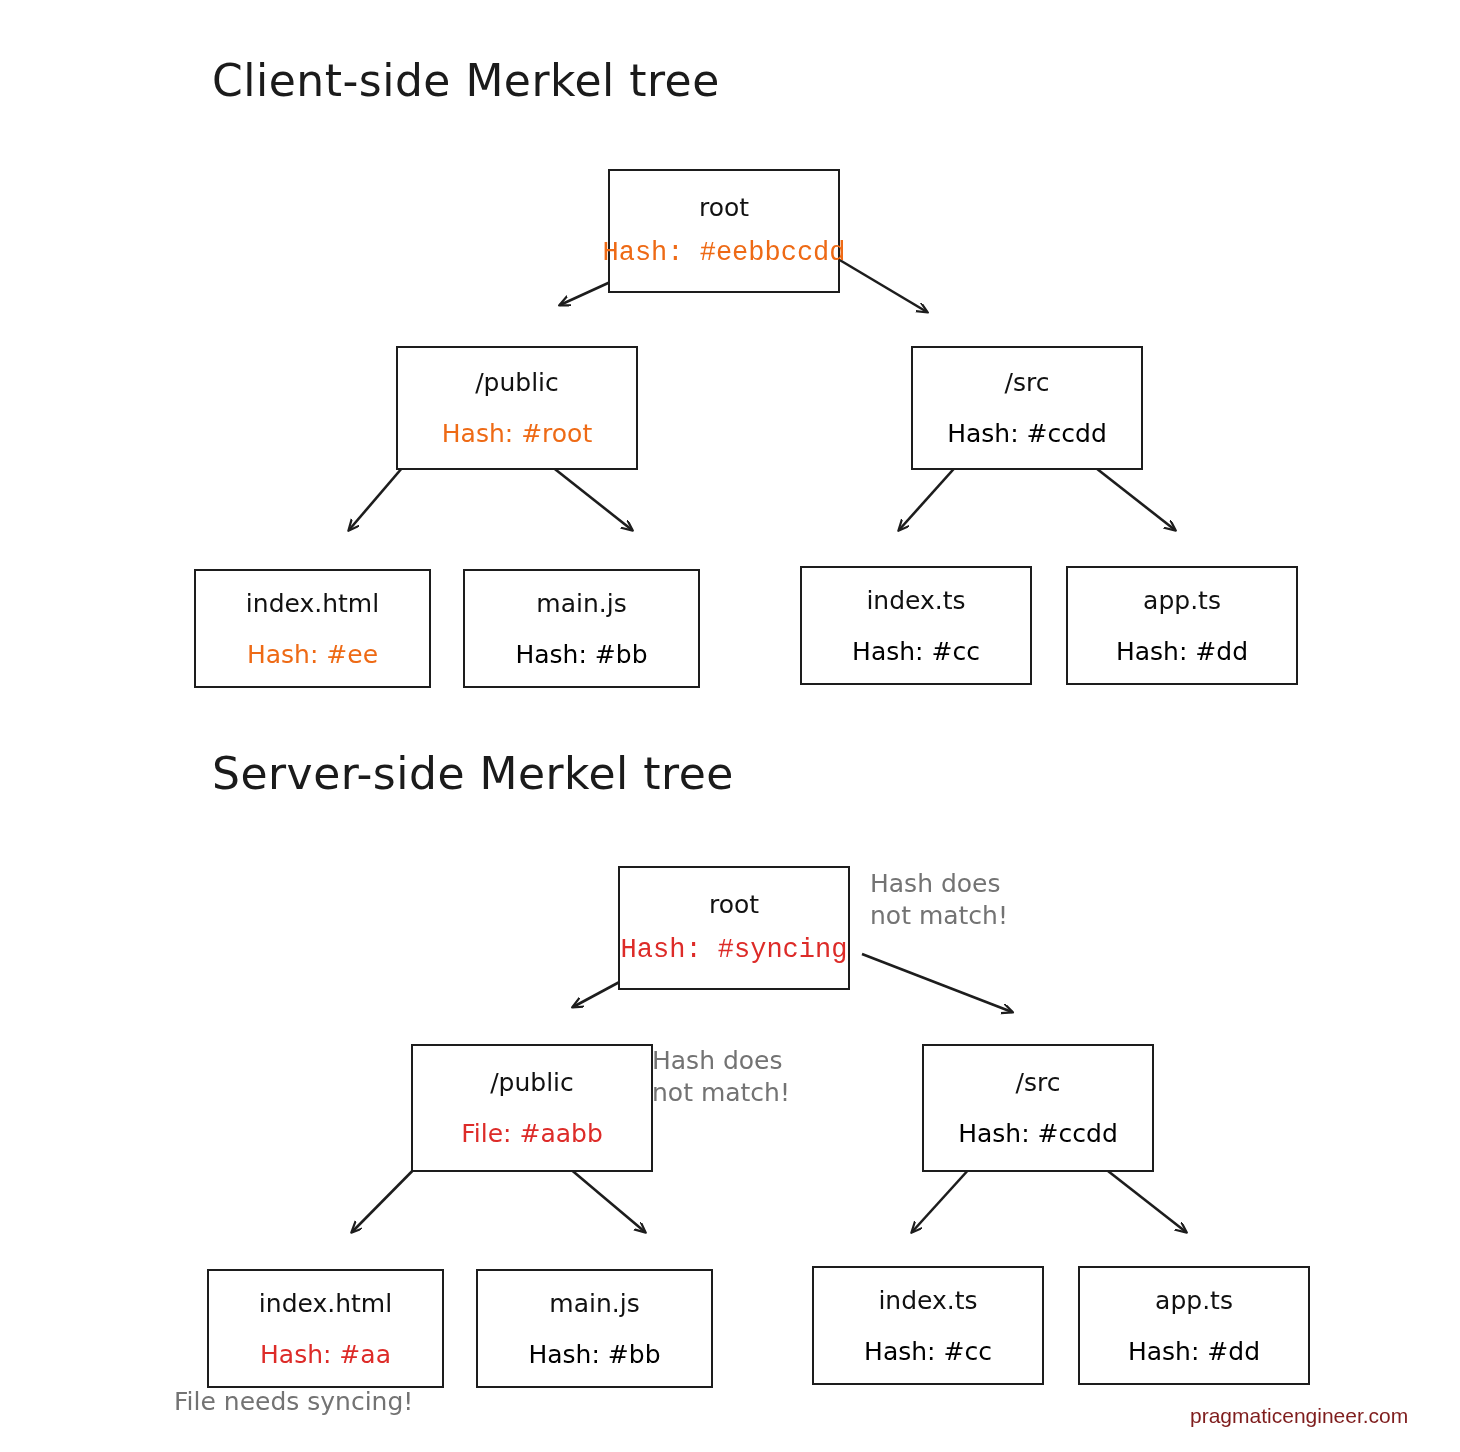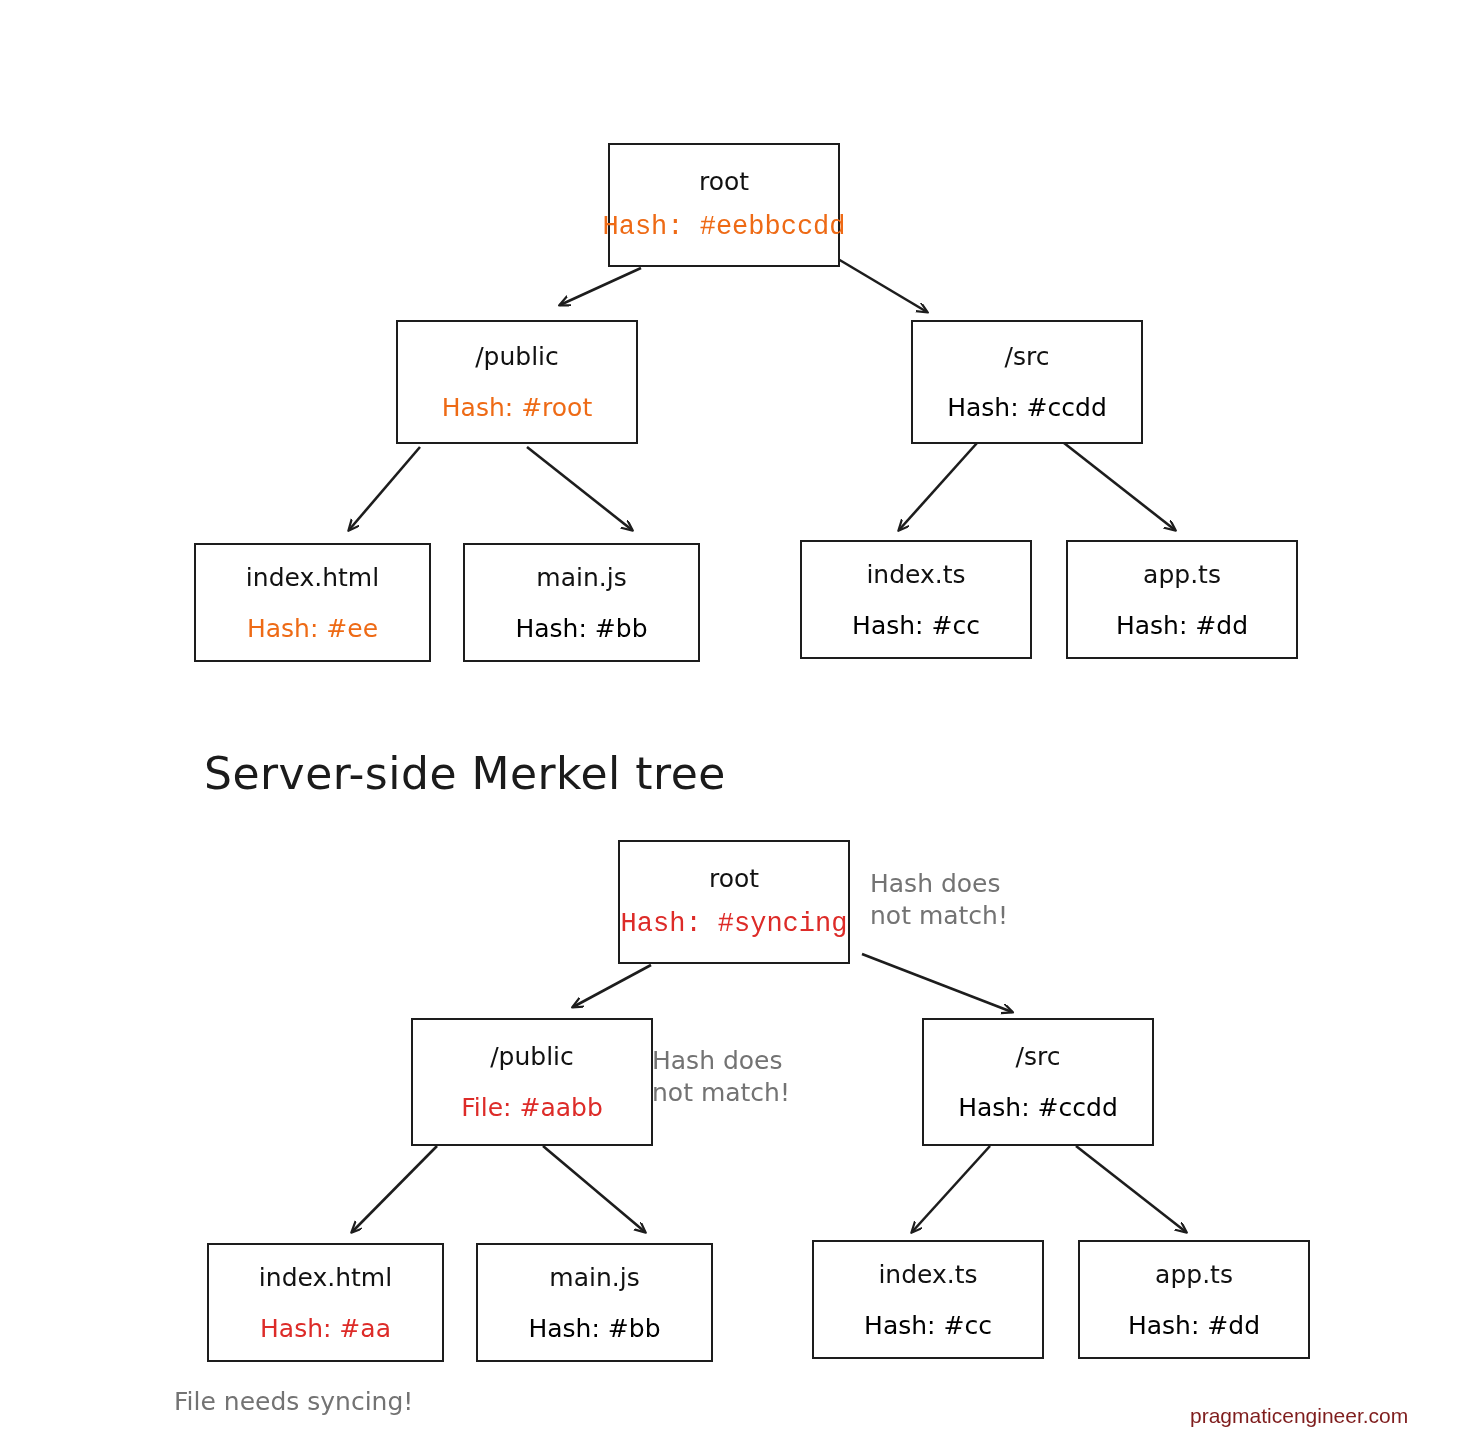--- a/index.html
+++ b/index.html
@@ -35,20 +35,21 @@
   .node {
     position: absolute;
     box-sizing: border-box;
     border: 2.5px solid #1d1d1d;
     background: #ffffff;
     display: flex;
     flex-direction: column;
     align-items: center;
     justify-content: center;
     z-index: 2;
+    margin-top: 26px;
   }
   .node .node-name {
     font-size: 25px;
     color: #111111;
     line-height: 1;
     white-space: nowrap;
   }
   .node .node-hash {
     font-size: 25px;
     line-height: 1;
@@ -107,20 +108,21 @@
 
     <path d="M437,1146 L352,1232" stroke="#1d1d1d" stroke-width="2.6" fill="none" marker-end="url(#ah)"></path>
 
     <path d="M543,1146 L645,1232" stroke="#1d1d1d" stroke-width="2.6" fill="none" marker-end="url(#ah)"></path>
 
     <path d="M990,1146 L912,1232" stroke="#1d1d1d" stroke-width="2.6" fill="none" marker-end="url(#ah)"></path>
 
     <path d="M1076,1146 L1186,1232" stroke="#1d1d1d" stroke-width="2.6" fill="none" marker-end="url(#ah)"></path>
   </svg>
 
+  <div class="section-title" style="left:212px; top:55px;">Client-side Merkel tree</div>
 
   <div class="node root-node" style="left:608px; top:143px; width:232px; height:124px;">
     <div class="node-name">root</div>
     <div class="node-hash hash-orange">Hash: #eebbccdd</div>
   </div>
 
   <div class="node" style="left:396px; top:320px; width:242px; height:124px;">
     <div class="node-name">/public</div>
     <div class="node-hash hash-orange">Hash: #root</div>
   </div>
@@ -143,21 +145,21 @@
   <div class="node" style="left:800px; top:540px; width:232px; height:119px;">
     <div class="node-name">index.ts</div>
     <div class="node-hash hash-black">Hash: #cc</div>
   </div>
 
   <div class="node" style="left:1066px; top:540px; width:232px; height:119px;">
     <div class="node-name">app.ts</div>
     <div class="node-hash hash-black">Hash: #dd</div>
   </div>
 
-  <div class="section-title" style="left:204px; top:748px;">Server-side Merkel tree</div>
+  <div class="section-title" style="left:212px; top:748px;">Server-side Merkel tree</div>
 
   <div class="node root-node" style="left:618px; top:840px; width:232px; height:124px;">
     <div class="node-name">root</div>
     <div class="node-hash hash-red">Hash: #syncing</div>
   </div>
 
   <div class="node" style="left:411px; top:1018px; width:242px; height:128px;">
     <div class="node-name">/public</div>
     <div class="node-hash hash-red">File: #aabb</div>
   </div>

